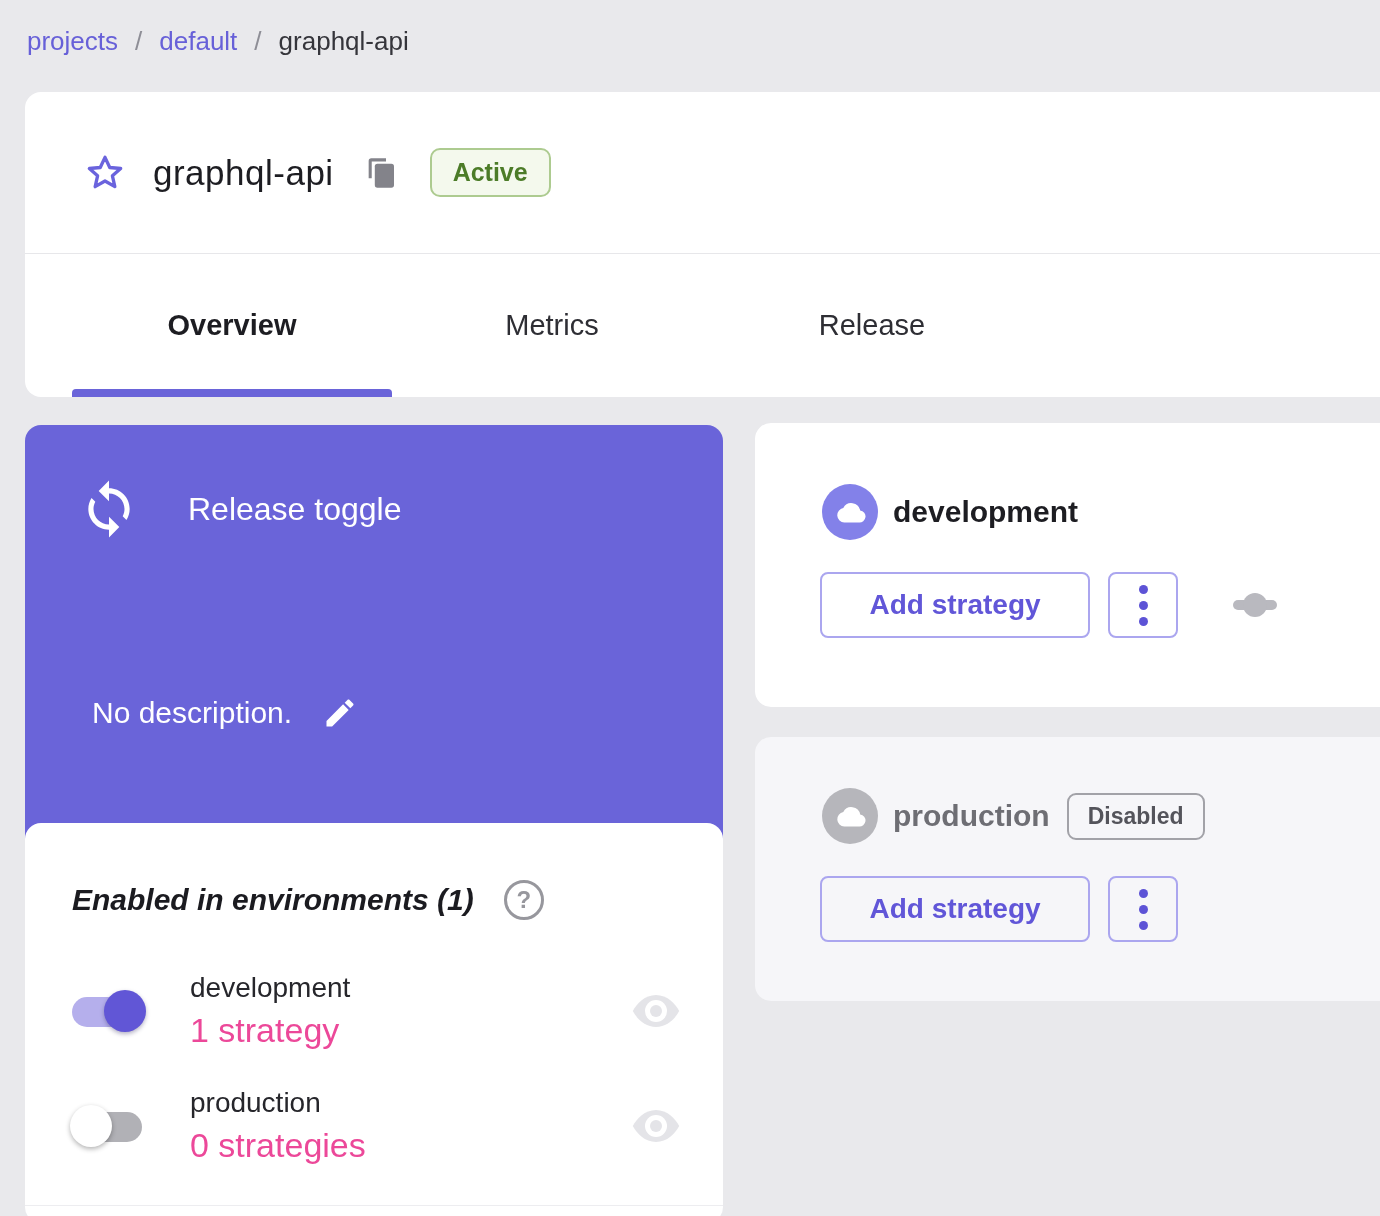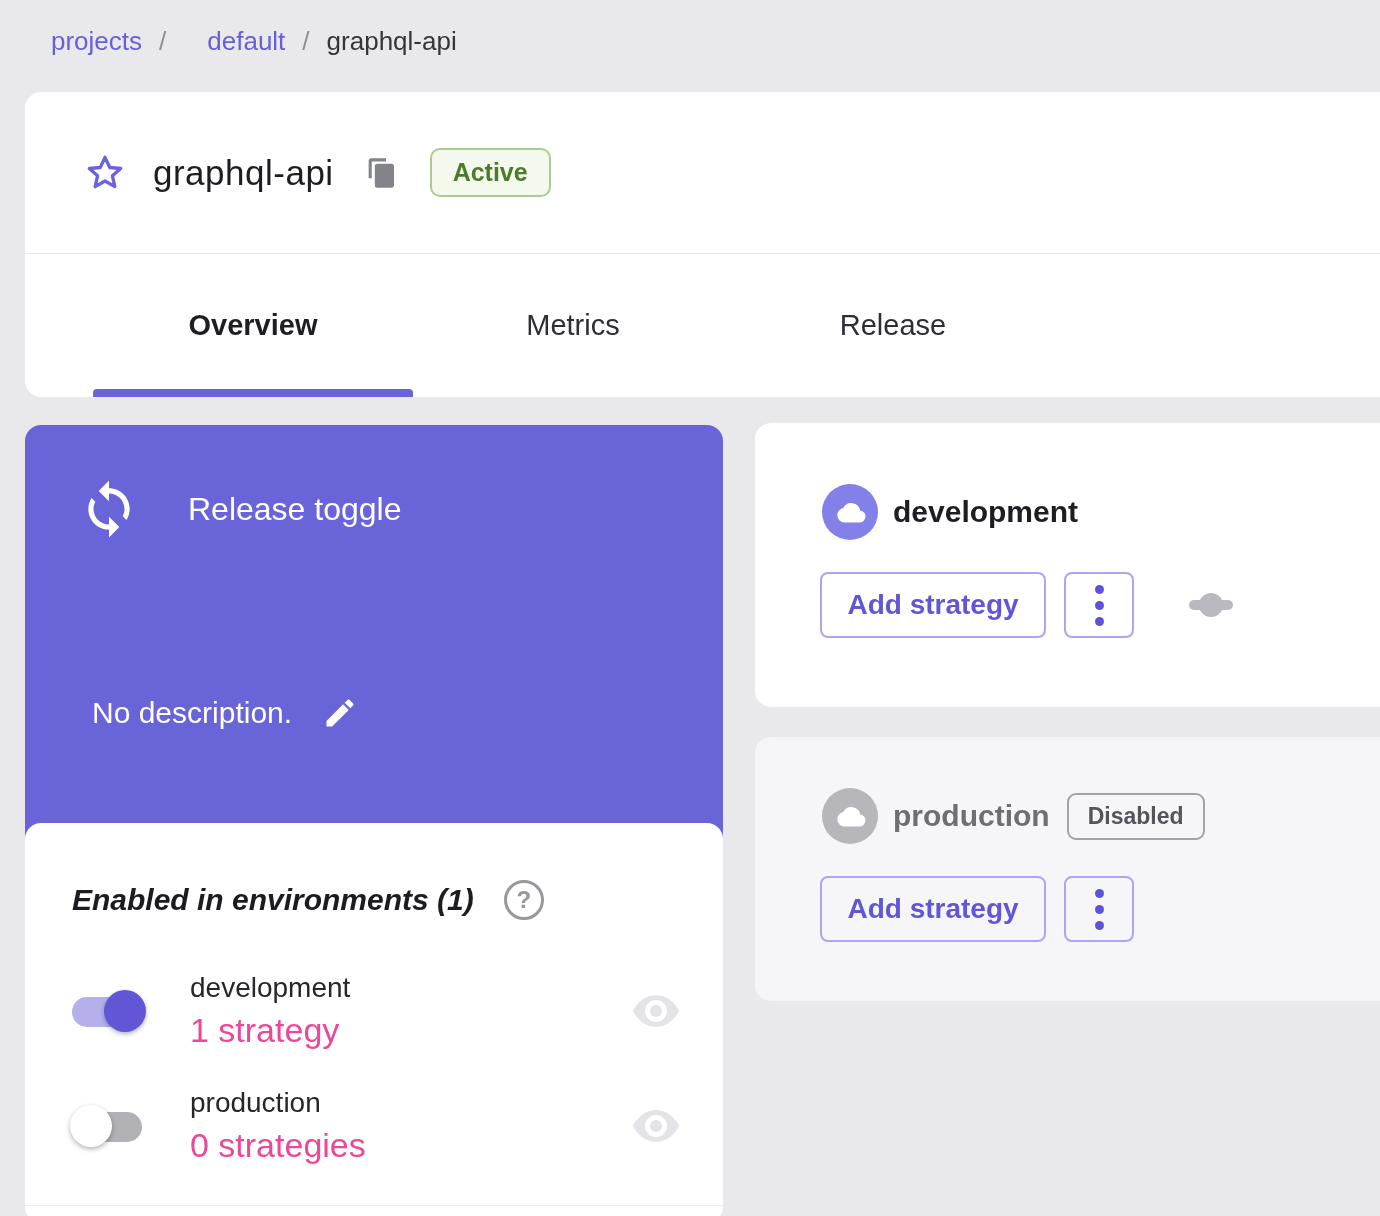--- a/index.html
+++ b/index.html
@@ -2,33 +2,33 @@
 <html><head>
 <meta charset="utf-8">
 <style>
   * { margin:0; padding:0; box-sizing:border-box; }
   html,body { width:1380px; height:1216px; }
   body { font-family:"Liberation Sans", sans-serif; background:#e9e9ec; overflow:hidden; }
   .screen { position:relative; width:1380px; height:1216px; overflow:hidden; }
 
   
   .breadcrumb { position:absolute; left:27px; top:26px; display:flex; align-items:center; gap:17px; font-size:26px; }
-  .crumb-link { color:#6760d8; cursor:pointer;margin-left:24px; }
+  .crumb-link { color:#6760d8; cursor:pointer; }
   .crumb-sep { color:#8e8e96; }
   .crumb-current { color:#35353b; }
 
   
   .header-card { position:absolute; left:25px; top:92px; width:1370px; height:305px; background:#ffffff; border-radius:16px; }
   .header-row { position:relative; height:161px; display:flex; align-items:center; padding-left:60px; }
   .star { width:40px; height:40px; flex:0 0 auto; }
   .feature-title { margin-left:28px; font-size:35px; font-weight:500; color:#1d1d22; letter-spacing:0.5px; }
   .copy-btn { margin-left:32px; width:32px; height:32px; cursor:pointer; }
   .badge-active { margin-left:32px; background:#f4f9ed; border:2px solid #adcb90; border-radius:10px; color:#4c7c28; font-weight:700; font-size:25px; padding:8px 21px; }
   .header-divider { position:absolute; left:0; top:161px; width:100%; height:1px; background:#e7e7ea; }
-  .tabs-row { position:absolute; left:68px; top:162px; height:143px; display:flex; }
+  .tabs-row { position:absolute; left:47px; top:162px; height:143px; display:flex; }
   .tab { width:320px; height:143px; display:flex; align-items:center; justify-content:center; font-size:29px; color:#2e2e34; position:relative; cursor:pointer; }
   .tab.active { font-weight:700; color:#1d1d22; }
   .tab-indicator { position:absolute; left:0; bottom:0; width:320px; height:8px; background:#6a64d9; border-radius:4px 4px 0 0; }
 
   
   .toggle-card { position:absolute; left:25px; top:425px; width:698px; height:451px; background:#6a64d9; border-radius:16px; color:#ffffff; }
   .toggle-card-head { position:absolute; left:53px; top:53px; display:flex; align-items:center; }
   .loop-icon { width:62px; height:62px; }
   .toggle-type { margin-left:48px; font-size:32px; font-weight:400; }
   .toggle-project { position:absolute; left:47px; top:184px; font-size:30px; }
@@ -47,21 +47,21 @@
   .env-avatar.purple { background:#8381e9; }
   .env-avatar.gray { background:#b6b6bb; }
   .env-avatar svg { width:34px; height:24px; }
   .env-name { margin-left:15px; font-size:30px; font-weight:700; }
   .env-name.dev-name { color:#1d1d22; }
   .env-name.prod-name { color:#6e6e74; }
   .badge-disabled { margin-left:17px; border:2px solid #a2a2a8; border-radius:9px; color:#54545b; font-weight:700; font-size:23px; padding:8px 19px; background:transparent; }
   .env-actions { position:absolute; left:65px; display:flex; align-items:center; }
   .env-card.dev .env-actions { top:149px; }
   .env-card.prod .env-actions { top:139px; }
-  .btn-add-strategy { width:226px; height:66px; background:#ffffff; border:2px solid #aba6ef; border-radius:8px; color:#6156d8; font-weight:700; font-size:28px; font-family:inherit; cursor:pointer; }
+  .btn-add-strategy { width:270px; height:66px; background:#ffffff; border:2px solid #aba6ef; border-radius:8px; color:#6156d8; font-weight:700; font-size:28px; font-family:inherit; cursor:pointer; }
   .env-card.prod .btn-add-strategy { background:transparent; }
   .btn-kebab { margin-left:18px; width:70px; height:66px; background:transparent; border:2px solid #aba6ef; border-radius:8px; display:flex; flex-direction:column; align-items:center; justify-content:center; gap:7px; cursor:pointer; }
   .btn-kebab i { width:9px; height:9px; border-radius:50%; background:#5d53d6; }
   .rollout-icon { margin-left:55px; position:relative; width:44px; height:26px; }
   .rollout-icon .bar { position:absolute; left:0; top:8px; width:44px; height:10px; border-radius:5px; background:#b9b9bf; }
   .rollout-icon .knob { position:absolute; left:10px; top:1px; width:24px; height:24px; border-radius:50%; background:#b9b9bf; }
 
   
   .enabled-card { position:absolute; left:25px; top:823px; width:698px; height:400px; background:#ffffff; border-radius:16px; }
   .enabled-head { position:absolute; left:47px; top:57px; display:flex; align-items:center; }

